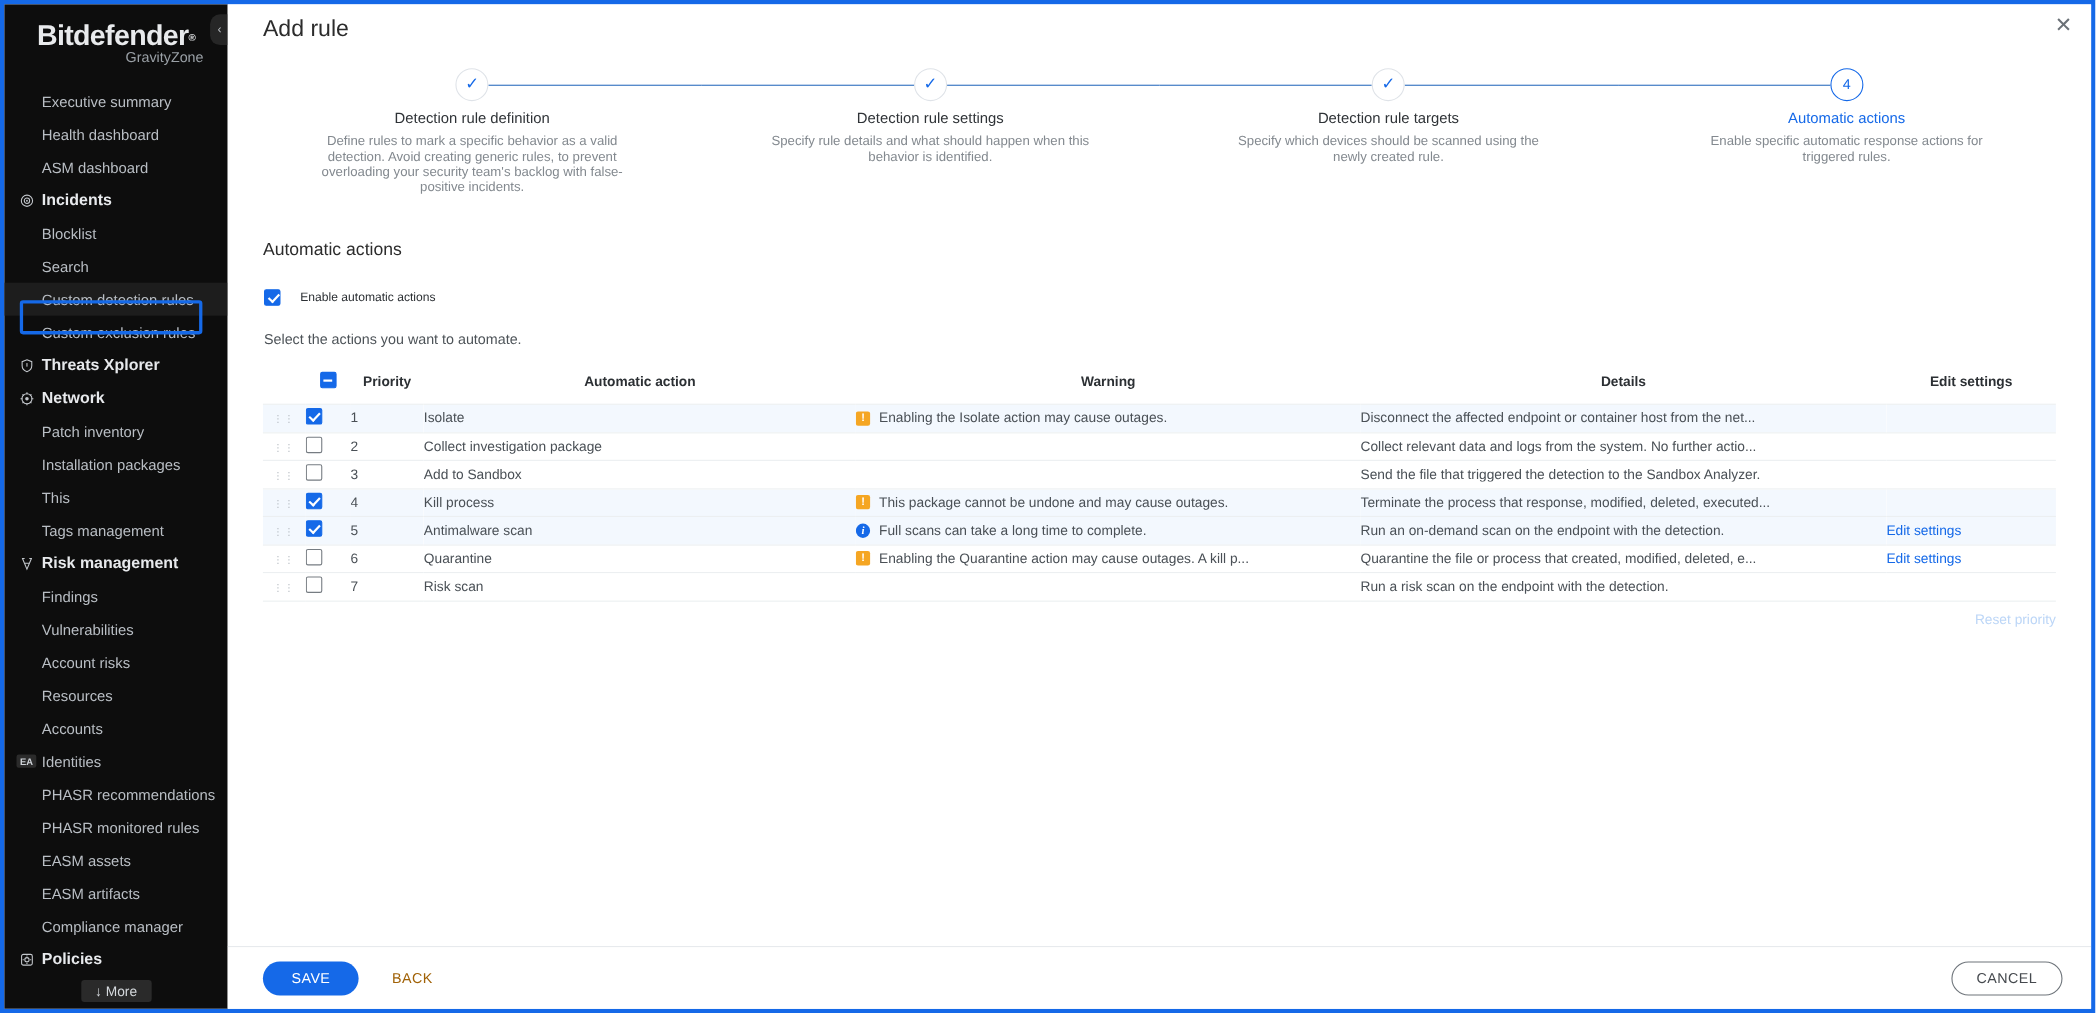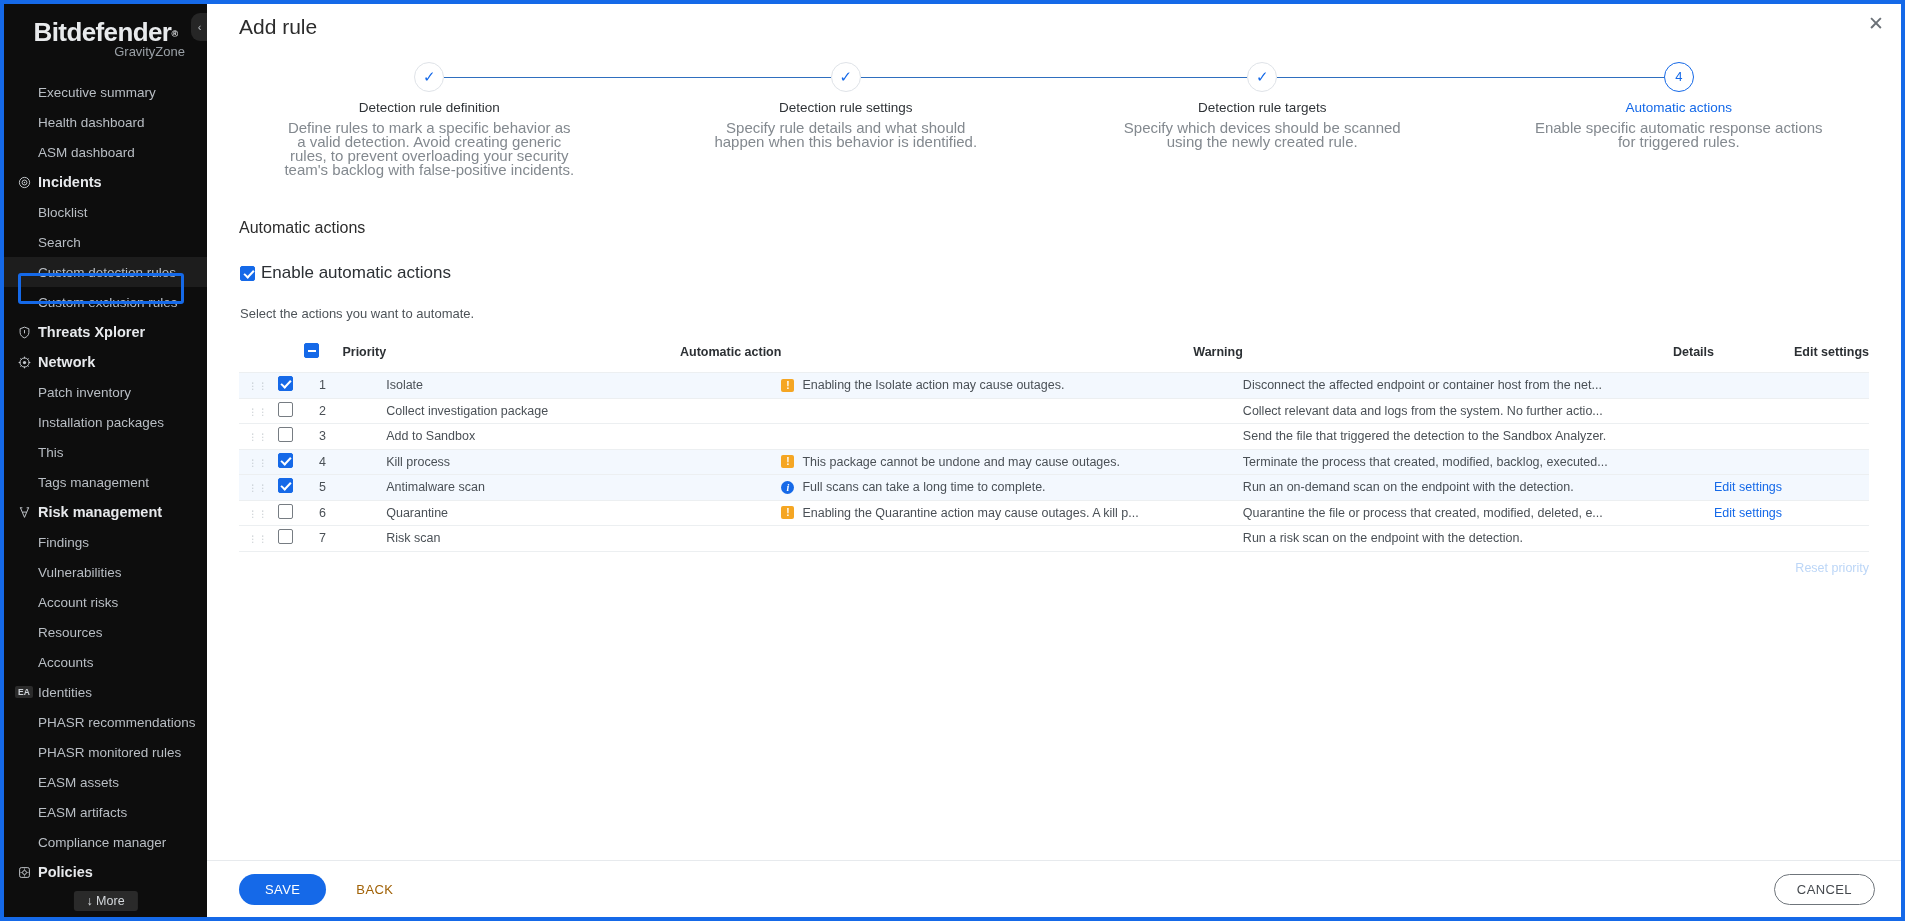--- a/index.html
+++ b/index.html
@@ -198,21 +198,21 @@
     font-size: 13px;
   }
   .step .st-title {
     margin-top: 8px;
     font-size: 13.5px;
     color: #2f3337;
   }
   .step.current .st-title { color: #1569e8; }
   .step .st-desc {
     margin: 6px auto 0;
-    font-size: 15px;
+    font-size: 12px;
     color: #83898f;
     line-height: 14px;
     max-width: 290px;
   }
 
   
   .body-area {
     flex: 1;
     padding: 0 0 0 0;
     overflow: hidden;
@@ -221,23 +221,23 @@
     font-size: 16px;
     color: #2c2c2c;
     margin: 42px 0 0 32px;
   }
   .enable-row {
     display: flex;
     align-items: center;
     margin: 26px 0 0 33px;
   }
   .enable-row .lbl {
-    font-size: 17px;
+    font-size: 11px;
     color: #2c3034;
-    margin-left: 6px;
+    margin-left: 18px;
   }
   .hint {
     font-size: 13px;
     color: #4d5358;
     margin: 23px 0 0 33px;
   }
 
   
   .cb {
     width: 15px; height: 15px;
@@ -276,21 +276,21 @@
 
   
   .tbl {
     margin: 22px 32px 0 32px;
     width: calc(100% - 64px);
     border-collapse: collapse;
     font-size: 12.5px;
     color: #3c4146;
   }
   .tbl th {
-    text-align: right;
+    text-align: center;
     font-size: 12.5px;
     font-weight: bold;
     color: #2c3034;
     padding: 0 0 11px 0;
     vertical-align: middle;
   }
   .tbl td {
     padding: 0;
     height: 25.5px;
     vertical-align: middle;
@@ -651,21 +651,21 @@
               <td class="c-cb"><span class="cb checked"></span></td>
               <td class="c-prio">4</td>
               <td class="c-act">Kill process</td>
               <td class="c-warn">
                 <span class="warn-cell">
                   <span class="w-ico warn">!</span>
                   <span class="trunc">This package cannot be undone and may cause outages.</span>
                 </span>
               </td>
               <td class="c-det">
-                <span class="trunc">Terminate the process that created, modified, backlog, executed...</span>
+                <span class="trunc">Terminate the process that response, modified, deleted, executed...</span>
               </td>
               <td class="c-edit"></td>
             </tr>
             <tr class="sel">
               <td class="c-drag"><span class="drag-dots">⋮⋮</span></td>
               <td class="c-cb"><span class="cb checked"></span></td>
               <td class="c-prio">5</td>
               <td class="c-act">Antimalware scan</td>
               <td class="c-warn">
                 <span class="warn-cell">

